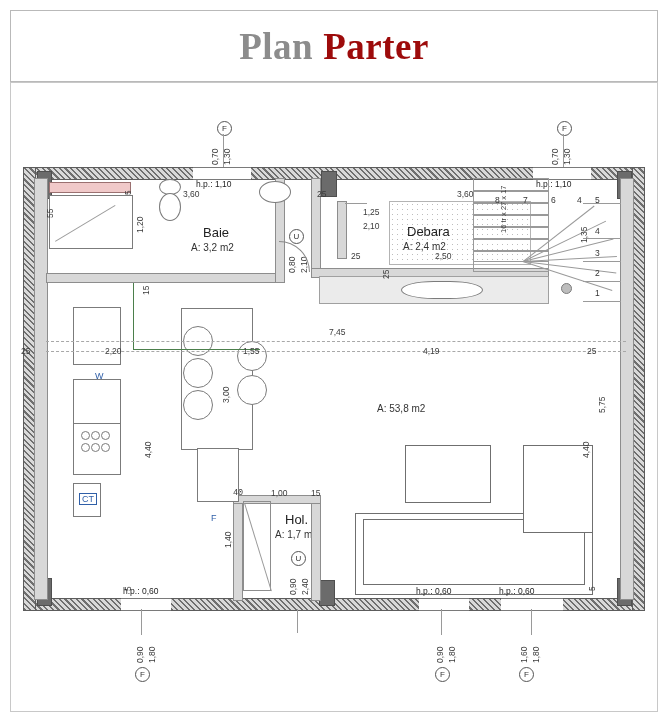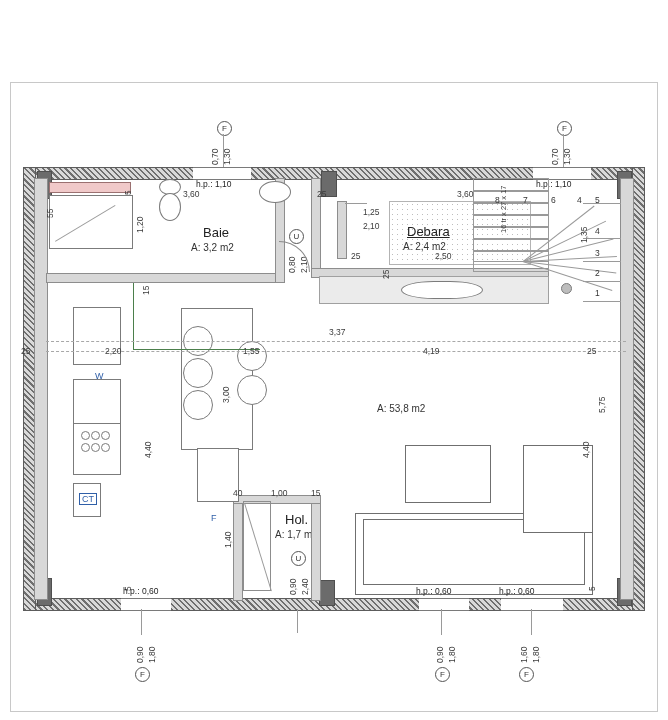--- a/index.html
+++ b/index.html
@@ -45,20 +45,25 @@
   .dotfill{position:absolute;background:
      radial-gradient(#bdbdbd 0.8px,transparent 0.9px) 0 0/5px 5px;border:1px solid #b3b3b3;}
   .sofa{position:absolute;border:1px solid #6f6f6f;background:#fff;}
   .greencorner{position:absolute;border-left:1px solid #4b7f4b;border-bottom:1px solid #4b7f4b;}
 </style>
 </head>
 <body>
 
 <div id="page">
 
+  <div class="title-bar">
+    <div class="title-text">
+      <span class="t-grey">Plan</span><span class="t-red">Parter</span>
+    </div>
+  </div>
 
   <div class="frame">
 
     <div class="circ abs" style="left:206px;top:38px;width:13px;height:13px;">
         <span>F</span>
       </div>
     <div class="thin vline" style="left:212px;top:51px;height:34px;"></div>
     <div class="dimv abs" style="left:199px;top:82px;">0,70</div>
     <div class="dimv abs" style="left:211px;top:82px;">1,30</div>
 
@@ -141,21 +146,21 @@
     <div class="numtag" style="left:566px;top:112px;">4</div>
     <div class="thin hline" style="left:572px;top:120px;width:38px;"></div>
     <div class="thin hline" style="left:572px;top:155px;width:38px;"></div>
     <div class="thin hline" style="left:572px;top:178px;width:38px;"></div>
     <div class="thin hline" style="left:572px;top:198px;width:38px;"></div>
     <div class="thin hline" style="left:572px;top:218px;width:38px;"></div>
 
     <div class="lbl-room abs" style="left:192px;top:142px;">Baie</div>
     <div class="lbl-area abs" style="left:180px;top:159px;">A: 3,2 m2</div>
 
-    <div class="lbl-room abs" style="left:396px;top:141px;text-decoration:underline;">Debara</div>
+    <div class="lbl-room abs" style="left:396px;top:141px;">Debara</div>
     <div class="lbl-area abs" style="left:392px;top:158px;">A: 2,4 m2</div>
 
     <div class="lbl-area abs" style="left:366px;top:320px;">A: 53,8 m2</div>
 
     <div class="lbl-room abs" style="left:274px;top:429px;">Hol.</div>
     <div class="lbl-area abs" style="left:264px;top:446px;">A: 1,7 m2</div>
 
     <div class="circ abs" style="left:278px;top:146px;width:13px;height:13px;">
         <span>U</span>
       </div>
@@ -205,36 +210,36 @@
 
     <div class="sofa" style="left:344px;top:430px;width:236px;height:80px;"></div>
     <div class="sofa" style="left:352px;top:436px;width:220px;height:64px;"></div>
     <div class="sofa" style="left:394px;top:362px;width:84px;height:56px;"></div>
     <div class="sofa" style="left:512px;top:362px;width:68px;height:86px;"></div>
 
     <div class="greencorner" style="left:122px;top:200px;width:126px;height:66px;"></div>
 
     <div class="dash-h" style="left:35px;top:258px;width:580px;"></div>
     <div class="dash-h" style="left:35px;top:268px;width:580px;"></div>
-    <div class="dim abs" style="left:318px;top:244px;">3,37</div>
+    <div class="dim abs" style="left:318px;top:244px;">7,45</div>
 
     <div class="dim abs" style="left:172px;top:106px;">3,60</div>
     <div class="dim abs" style="left:306px;top:106px;">25</div>
     <div class="dim abs" style="left:446px;top:106px;">3,60</div>
     <div class="dim abs" style="left:340px;top:168px;">25</div>
     <div class="dim abs" style="left:424px;top:168px;">2,50</div>
 
     <div class="dim abs" style="left:94px;top:263px;">2,20</div>
     <div class="dim abs" style="left:232px;top:263px;">1,55</div>
     <div class="dim abs" style="left:412px;top:263px;">4,19</div>
     <div class="dim abs" style="left:576px;top:263px;">25</div>
     <div class="dim abs" style="left:10px;top:263px;">25</div>
     <div class="dim abs" style="left:260px;top:405px;">1,00</div>
     <div class="dim abs" style="left:300px;top:405px;">15</div>
-    <div class="dim abs" style="left:222px;top:405px;">40</div>
+    <div class="dim abs" style="left:222px;top:405px;font-family:Liberation Mono, monospace;">40</div>
 
     <div class="dimv abs" style="left:124px;top:150px;">1,20</div>
     <div class="dimv abs" style="left:130px;top:212px;">15</div>
     <div class="dimv abs" style="left:210px;top:320px;">3,00</div>
     <div class="dimv abs" style="left:132px;top:375px;">4,40</div>
     <div class="dimv abs" style="left:212px;top:465px;">1,40</div>
     <div class="dimv abs" style="left:586px;top:330px;">5,75</div>
     <div class="dimv abs" style="left:570px;top:375px;">4,40</div>
     <div class="dimv abs" style="left:568px;top:160px;">1,35</div>
     <div class="dimv abs" style="left:370px;top:196px;">25</div>

